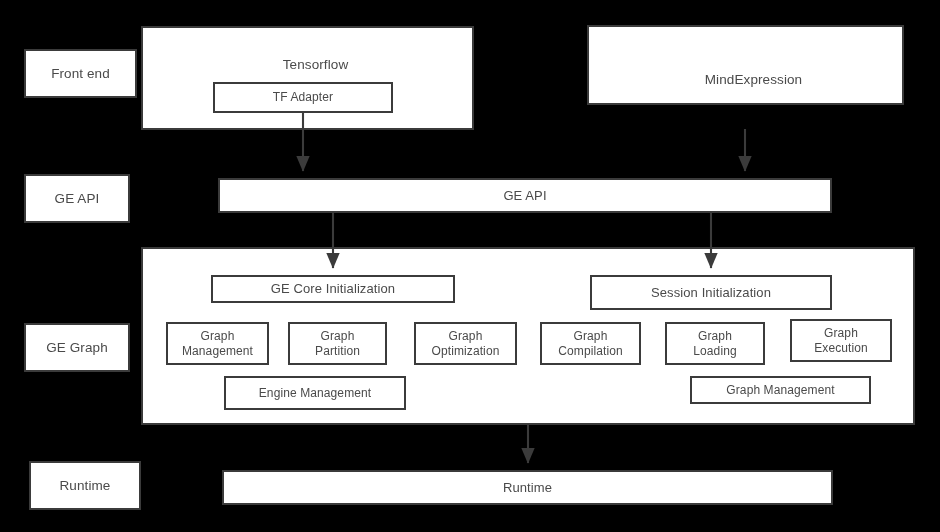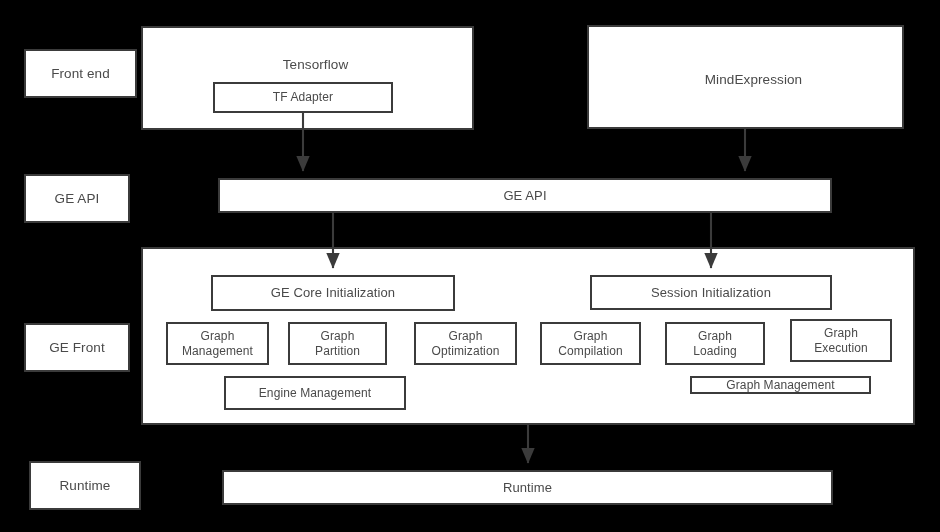--- a/index.html
+++ b/index.html
@@ -54,39 +54,39 @@
 </style>
 </head>
 <body>
 
 <div id="canvas">
 
   <div class="box layer-label" style="left:24px;top:49px;width:113px;height:49px;">Front end</div>
 
   <div class="box layer-label" style="left:24px;top:174px;width:106px;height:49px;">GE API</div>
 
-  <div class="box layer-label" style="left:24px;top:323px;width:106px;height:49px;">GE Front</div>
+  <div class="box layer-label" style="left:24px;top:323px;width:106px;height:49px;">GE Graph</div>
 
   <div class="box layer-label" style="left:29px;top:461px;width:112px;height:49px;">Runtime</div>
 
   <div class="box container" style="left:141px;top:26px;width:333px;height:104px;">
     <div class="ctitle" style="top:29px;">Tensorflow</div>
   </div>
 
   <div class="box sub" style="left:213px;top:82px;width:180px;height:31px;">TF Adapter</div>
 
-  <div class="box container" style="left:587px;top:25px;width:317px;height:104px;">
+  <div class="box container" style="left:587px;top:25px;width:317px;height:80px;">
     <div class="ctitle" style="top:45px;">MindExpression</div>
   </div>
 
   <div class="box wide" style="left:218px;top:178px;width:614px;height:35px;">GE API</div>
 
   <div class="box container" style="left:141px;top:247px;width:774px;height:178px;"></div>
 
-  <div class="box wide" style="left:211px;top:275px;width:244px;height:36px;">GE Core Initialization</div>
+  <div class="box wide" style="left:211px;top:275px;width:244px;height:28px;">GE Core Initialization</div>
 
   <div class="box wide" style="left:590px;top:275px;width:242px;height:35px;">Session Initialization</div>
 
   <div class="box sub" style="left:166px;top:322px;width:103px;height:43px;">
     <span>
       <span>Graph</span><br>
       <span>Management</span>
     </span>
   </div>
 
@@ -121,21 +121,21 @@
   <div class="box sub" style="left:790px;top:319px;width:102px;height:43px;">
     <span>
       <span>Graph</span><br>
       <span>Execution</span>
     </span>
   </div>
 
   <div class="box sub" style="left:192px;top:376px;width:182px;height:34px;margin-left:32px;">Engine Management</div>
 
 
-  <div class="box sub" style="left:690px;top:376px;width:181px;height:18px;">Graph Management</div>
+  <div class="box sub" style="left:690px;top:376px;width:181px;height:28px;">Graph Management</div>
 
   <div class="box wide" style="left:222px;top:470px;width:611px;height:35px;">Runtime</div>
 
   <svg id="arrows" viewBox="0 0 940 532" xmlns="http://www.w3.org/2000/svg">
     <defs>
       <marker id="ah" markerWidth="9" markerHeight="9" refX="7.2" refY="3.2" orient="auto" markerUnits="strokeWidth">
         <path d="M0,0 L7.6,3.2 L0,6.4 z" fill="#3b3b3b"></path>
       </marker>
     </defs>
 

